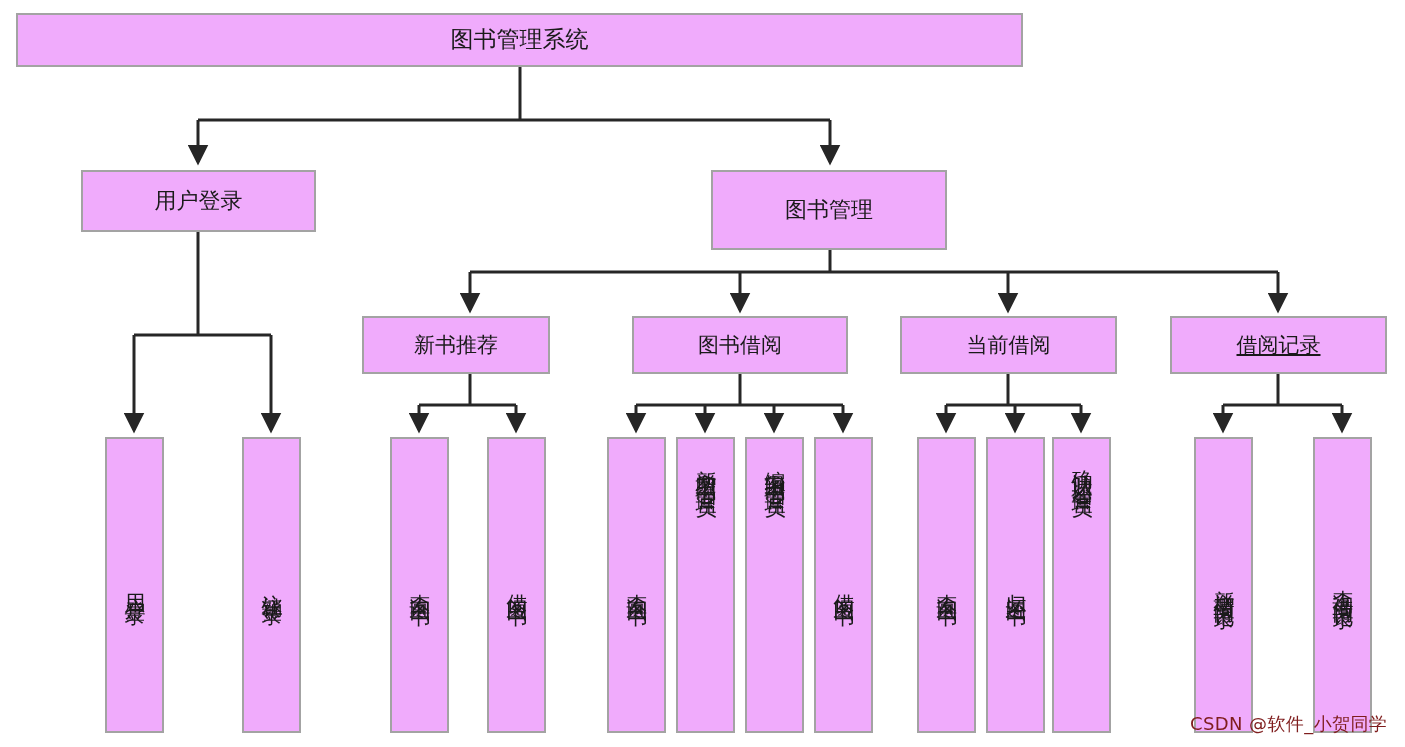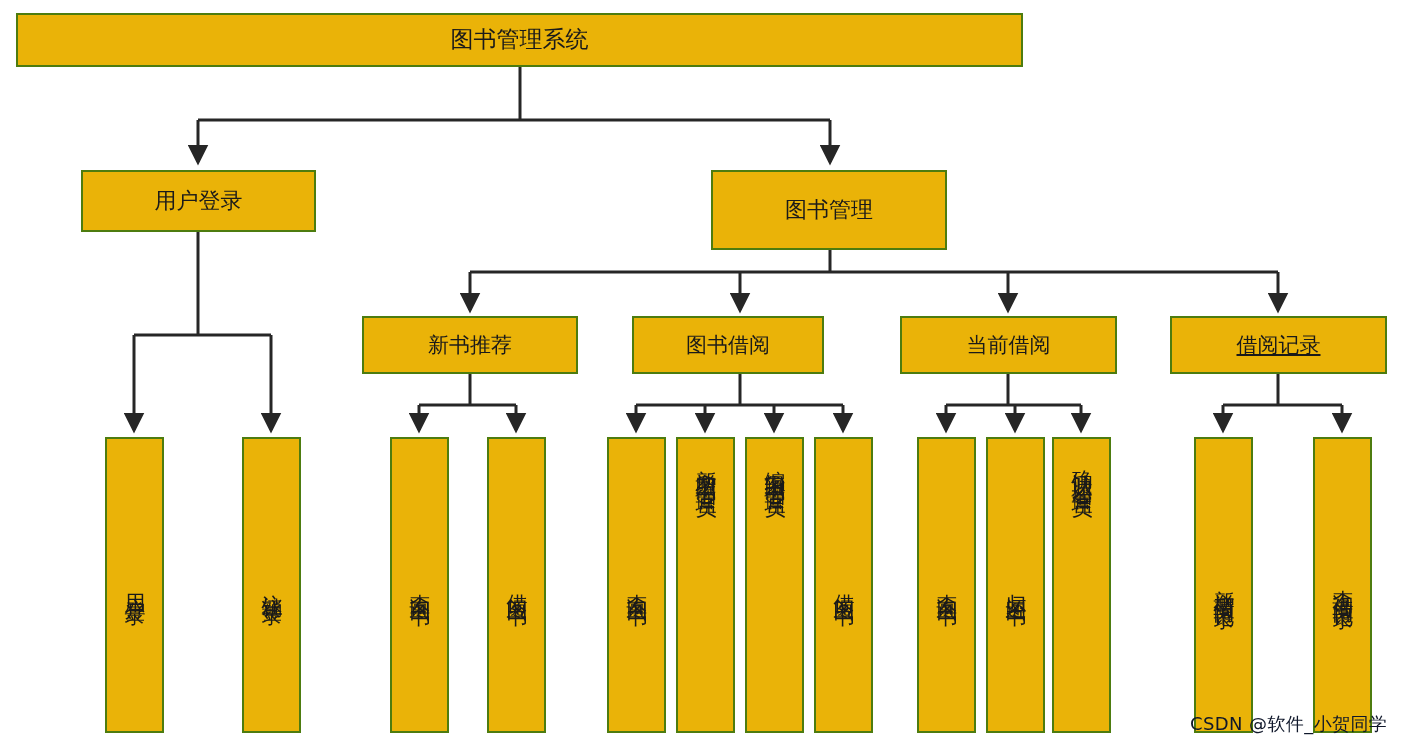--- a/index.html
+++ b/index.html
@@ -22,22 +22,22 @@
     position: absolute;
     left: 0;
     top: 0;
     width: 1405px;
     height: 747px;
     pointer-events: none;
   }
   .node {
     position: absolute;
     box-sizing: border-box;
-    border: 2px solid #4d7c0f;
-    background: #eab308;
+    border: 2px solid #a3a3a3;
+    background: #f0abfc;
     display: flex;
     align-items: center;
     justify-content: center;
     color: #1a1a1a;
     line-height: 1.18;
   }
   .node .label {
     display: block;
     text-align: center;
     white-space: pre-line;
@@ -60,21 +60,21 @@
   }
   .n-leaf.v-mid {
     align-items: center;
     padding-top: 0;
   }
   #watermark {
     position: absolute;
     left: 1190px;
     top: 712px;
     font-size: 18px;
-    color: #0f172a;
+    color: #7f1d1d;
     white-space: nowrap;
     letter-spacing: 0.4px;
   }
 </style>
 </head>
 <body>
 
 <div id="canvas">
 
   <svg id="edges" viewBox="0 0 1405 747" width="1405" height="747">
@@ -131,24 +131,24 @@
     <span class="label">图书管理系统</span>
   </div>
 
   <div class="node n-l2" style="left:81px; top:170px; width:235px; height:62px;">
     <span class="label">用户登录</span>
   </div>
   <div class="node n-l2" style="left:711px; top:170px; width:236px; height:80px;">
     <span class="label">图书管理</span>
   </div>
 
-  <div class="node n-l3" style="left:362px; top:316px; width:216px; height:58px;">
+  <div class="node n-l3" style="left:362px; top:316px; width:188px; height:58px;">
     <span class="label">新书推荐</span>
   </div>
-  <div class="node n-l3" style="left:632px; top:316px; width:192px; height:58px;">
+  <div class="node n-l3" style="left:632px; top:316px; width:216px; height:58px;">
     <span class="label">图书借阅</span>
   </div>
   <div class="node n-l3" style="left:900px; top:316px; width:217px; height:58px;">
     <span class="label">当前借阅</span>
   </div>
   <div class="node n-l3" style="left:1170px; top:316px; width:217px; height:58px;text-decoration:underline;">
     <span class="label">借阅记录</span>
   </div>
 
   <div class="node n-leaf v-mid" style="left:105px; top:437px; width:59px; height:296px;">

